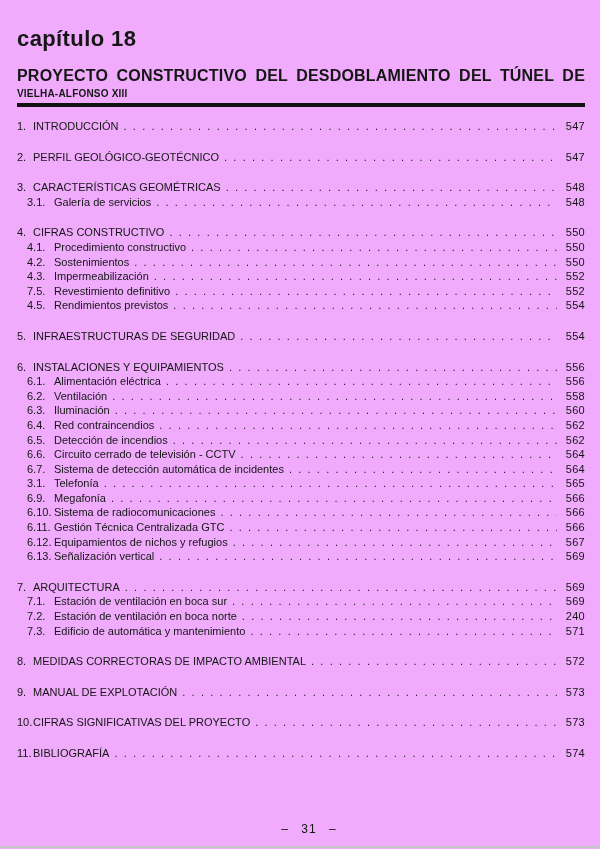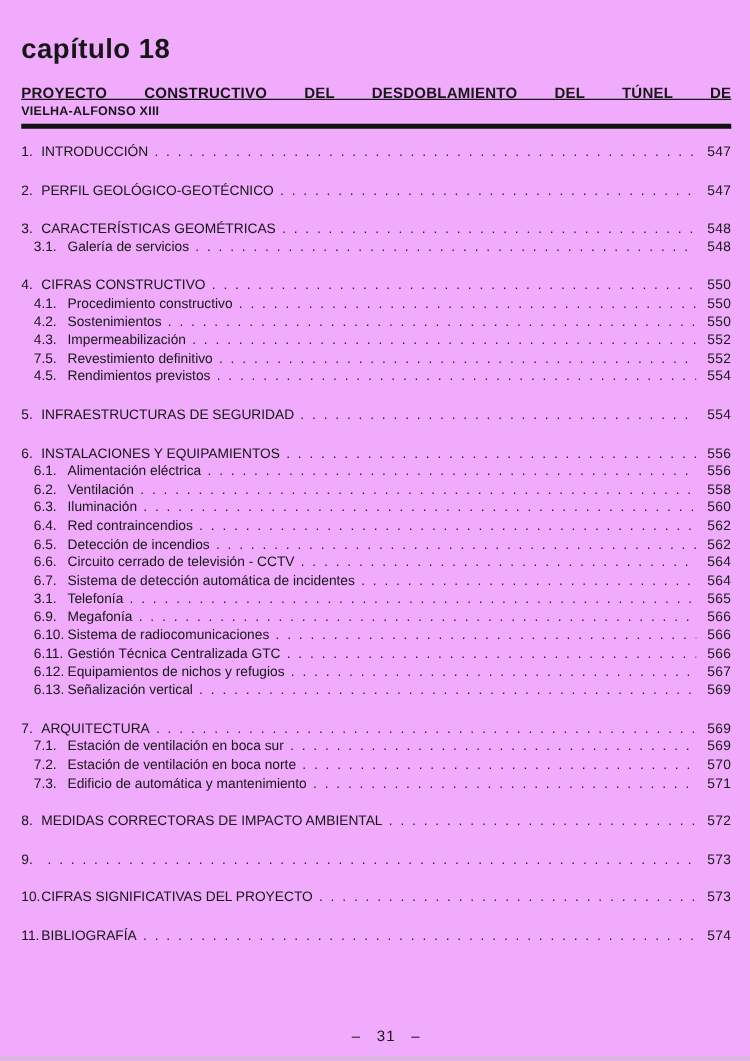--- a/index.html
+++ b/index.html
@@ -25,27 +25,26 @@
     font-size: 22px;
     font-weight: bold;
     letter-spacing: 0.4px;
   }
   .title-block {
     margin-top: 15px;
     border-bottom: 4px solid #121212;
     padding-bottom: 4px;
   }
   .title-line1 {
-    font-size: 12px;
+    font-size: 16px;
     font-weight: bold;
     letter-spacing: 0.2px;
     text-align: justify;
     text-align-last: justify;
     white-space: normal;
-    text-decoration: underline;
   }
   .title-line2 {
     font-size: 10px;
     font-weight: bold;
     letter-spacing: 0.2px;
     margin-top: 3px;
   }
   .toc {
     margin-top: 12px;
   }
@@ -293,40 +292,41 @@
         <div class="toc-row sub">
     <span class="num">7.1.</span>
     <span class="label">Estación de ventilación en boca sur</span>
     <span class="leader"></span>
     <span class="pg">569</span>
   </div>
         <div class="toc-row sub">
     <span class="num">7.2.</span>
     <span class="label">Estación de ventilación en boca norte</span>
     <span class="leader"></span>
-    <span class="pg">570</span>
+    <span class="pg">240</span>
   </div>
         <div class="toc-row sub">
     <span class="num">7.3.</span>
     <span class="label">Edificio de automática y mantenimiento</span>
     <span class="leader"></span>
     <span class="pg">571</span>
   </div>
       </div>
       <div class="toc-group">
         <div class="toc-row">
     <span class="num">8.</span>
     <span class="label">MEDIDAS CORRECTORAS DE IMPACTO AMBIENTAL</span>
     <span class="leader"></span>
     <span class="pg">572</span>
   </div>
       </div>
       <div class="toc-group">
         <div class="toc-row">
     <span class="num">9.</span>
+    <span class="label">MANUAL DE EXPLOTACIÓN</span>
     <span class="leader"></span>
     <span class="pg">573</span>
   </div>
       </div>
       <div class="toc-group">
         <div class="toc-row">
     <span class="num">10.</span>
     <span class="label">CIFRAS SIGNIFICATIVAS DEL PROYECTO</span>
     <span class="leader"></span>
     <span class="pg">573</span>

